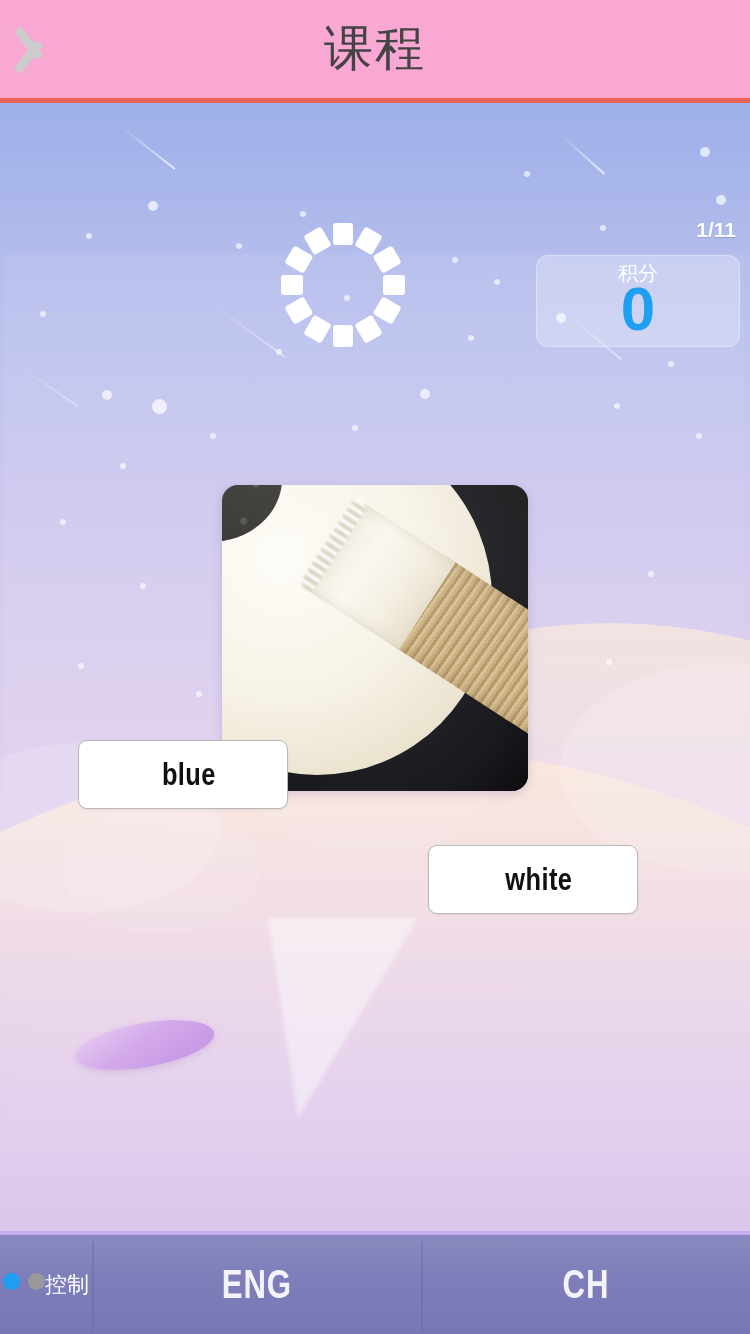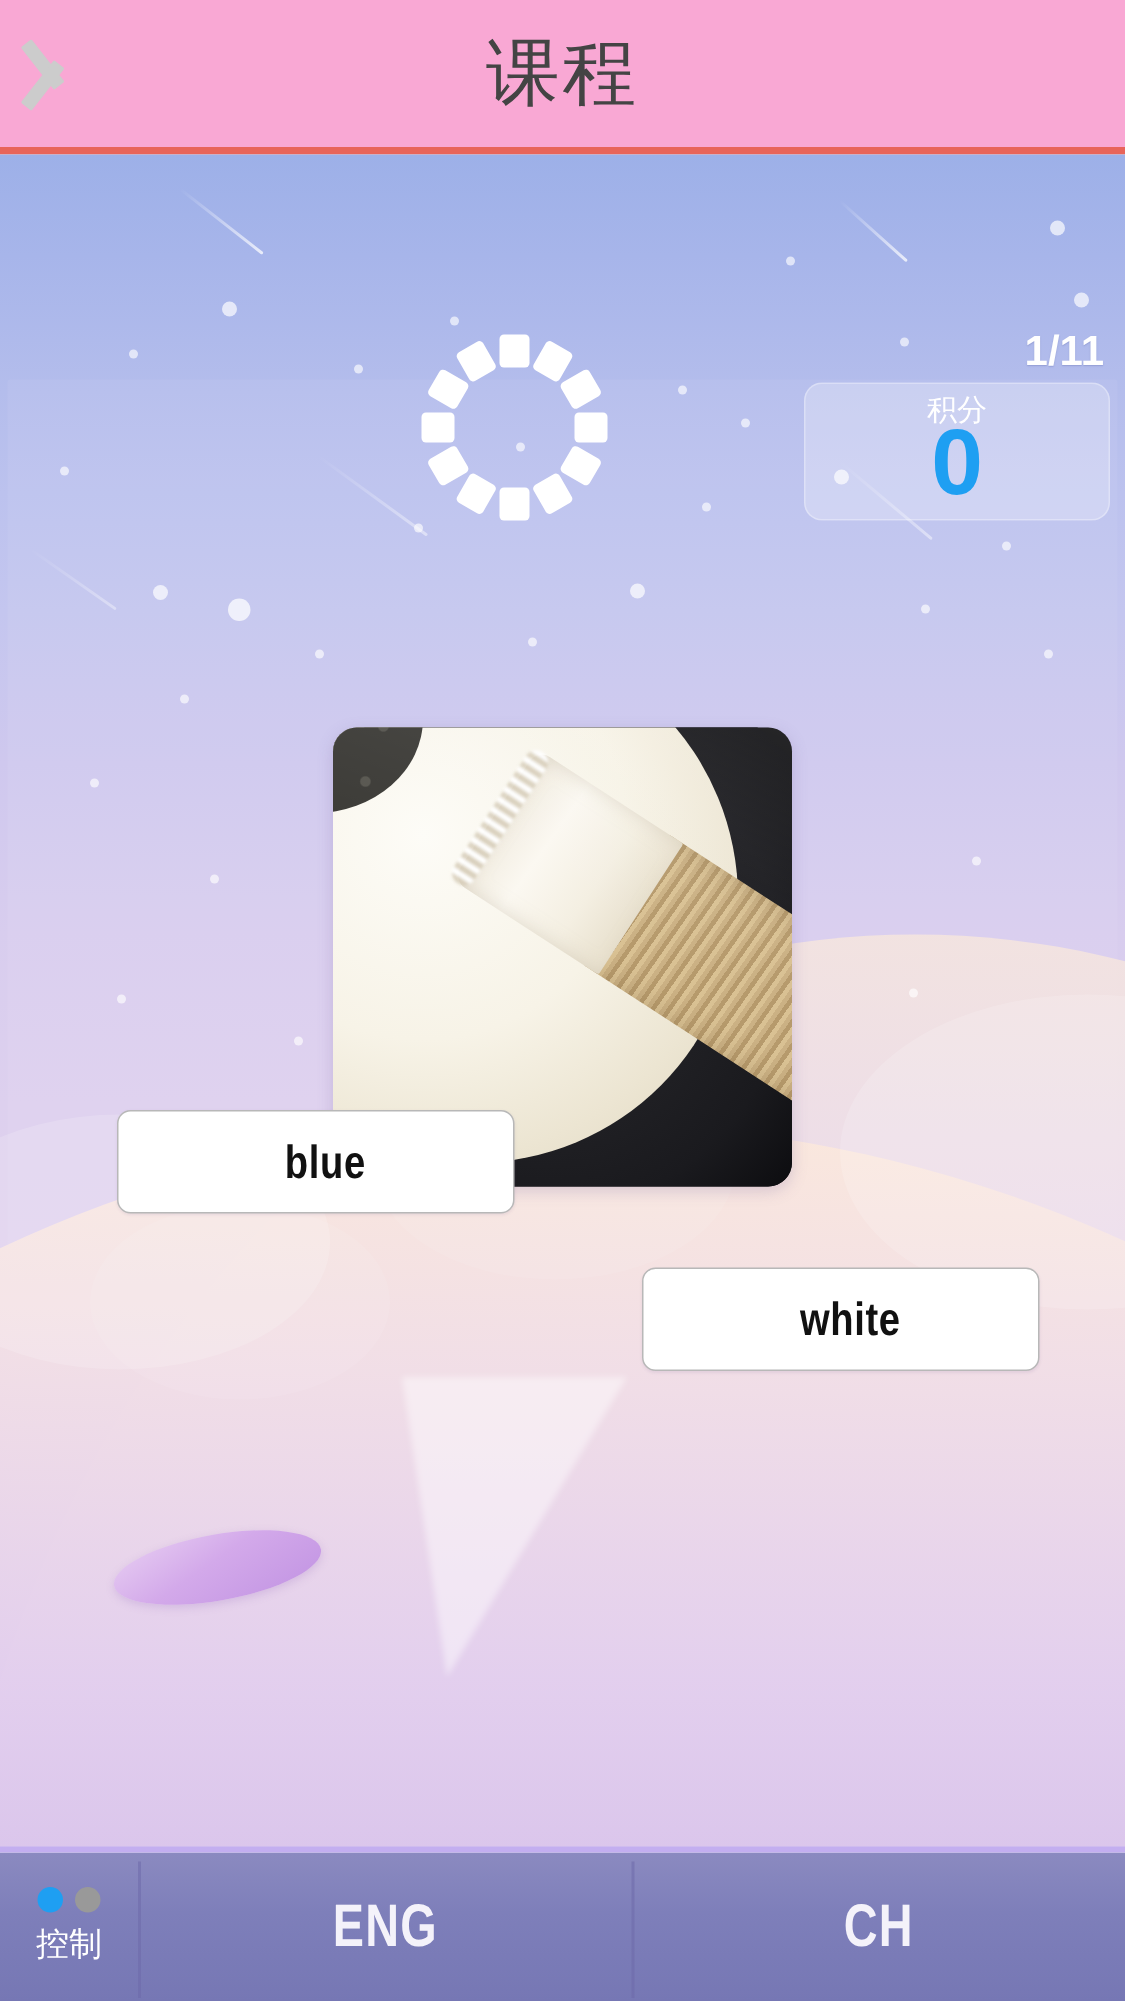--- a/index.html
+++ b/index.html
@@ -118,21 +118,21 @@
     display:flex; align-items:center; justify-content:center;
   }
   .timer-value {
     font-size:45px; color:#4a4a4a; letter-spacing:-1px;
     font-family:"Liberation Sans", sans-serif;
   }
 
   
   .progress-count {
     position:absolute; right:14px; top:115px;
-    font-size:28px; color:#ffffff; font-weight:bold;
+    font-size:21px; color:#ffffff; font-weight:bold;
     text-shadow:0 1px 1px rgba(90,100,170,.35);
   }
   .score-box {
     position:absolute; left:536px; top:152px; width:204px; height:92px;
     border-radius:12px;
     background:rgba(255,255,255,0.26);
     border:1px solid rgba(255,255,255,0.30);
   }
   .score-label {
     position:absolute; left:0; top:4px; width:100%; text-align:center;
@@ -198,21 +198,21 @@
     filter:blur(1px);
   }
   .img-gloss {
     position:absolute; left:0; top:0; width:100%; height:100%;
     background:linear-gradient(200deg, rgba(255,255,255,0.10) 0%, rgba(255,255,255,0) 45%);
   }
 
   
   .answers { position:absolute; left:0; top:0; width:750px; height:100%; }
   .ans-btn {
-    position:absolute; width:265px; height:69px;
+    position:absolute; width:210px; height:69px;
     background:#ffffff; border:1px solid #b8b8b8; border-radius:9px;
     display:flex; align-items:center; justify-content:center;
     box-shadow:0 1px 2px rgba(120,100,150,.12);
     padding-left:12px;
   }
   .ans-btn span {
     font-size:31px; font-weight:bold; color:#111111;
     font-family:"Liberation Sans Narrow","Liberation Sans", sans-serif;
     transform:scaleX(.82); display:inline-block; letter-spacing:.5px;
   }
@@ -223,21 +223,21 @@
 
   
   .bottom-bar {
     position:absolute; left:0; top:1231px; width:750px; height:103px;
     background:linear-gradient(180deg, #8b8ac0 0%, #7e7fba 40%, #7677b4 100%);
     border-top:4px solid #c3aef0;
     display:flex;
   }
   .bb-cell {
     position:relative; height:100%;
-    display:flex; flex-direction:column; align-items:center; justify-content:center;
+    display:flex; flex-direction:row; align-items:center; justify-content:center;
   }
   .bb-control { width:92px; }
   .bb-lang { flex:1; }
   .bb-divider {
     position:absolute; left:0; top:6px; width:2px; height:91px;
     background:rgba(110,105,170,.55);
   }
   .dots-row { display:flex; gap:8px; margin-bottom:6px; }
   .state-dot { width:17px; height:17px; border-radius:50%; }
   .state-dot.on  { background:#1e9ff2; }

